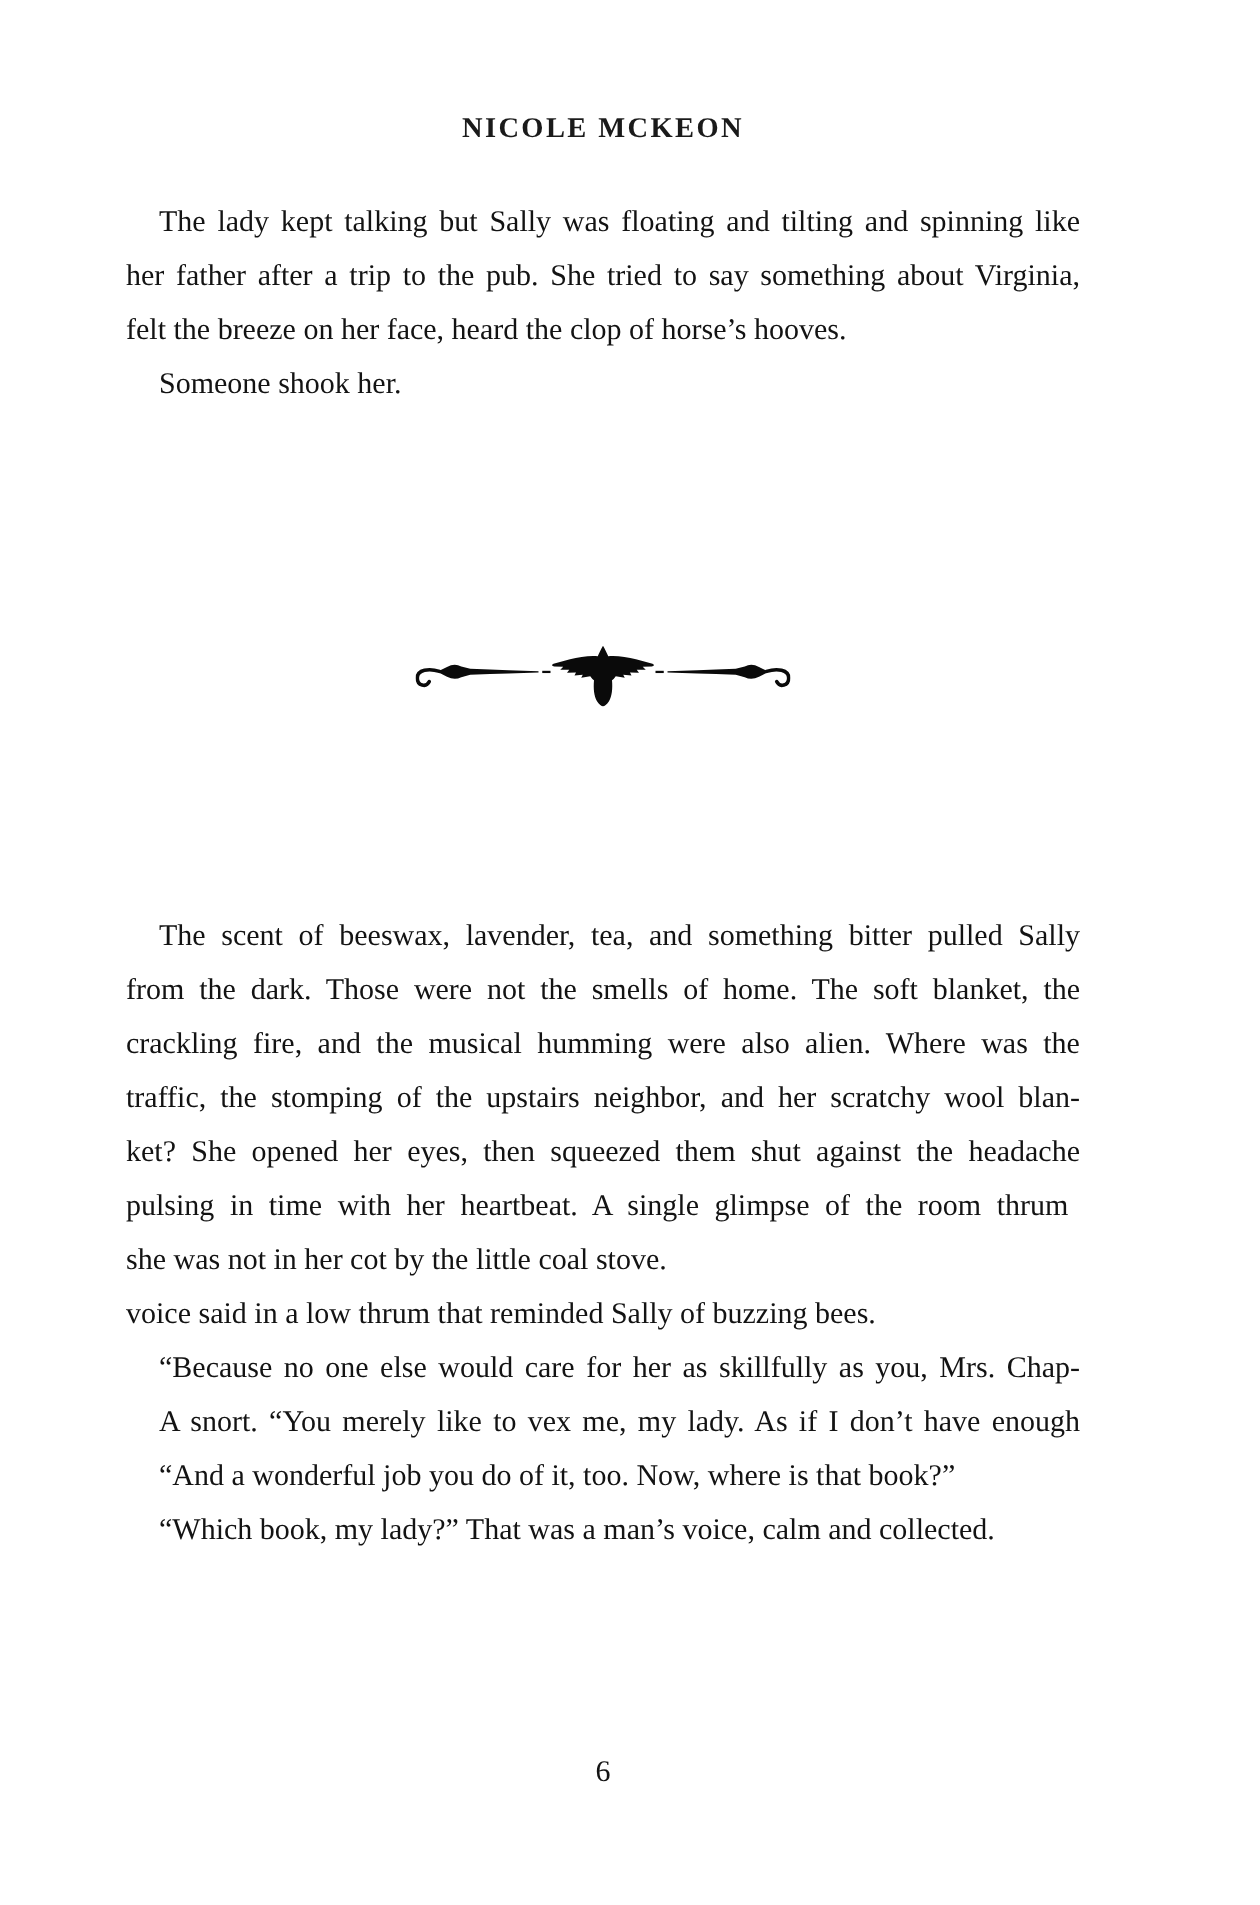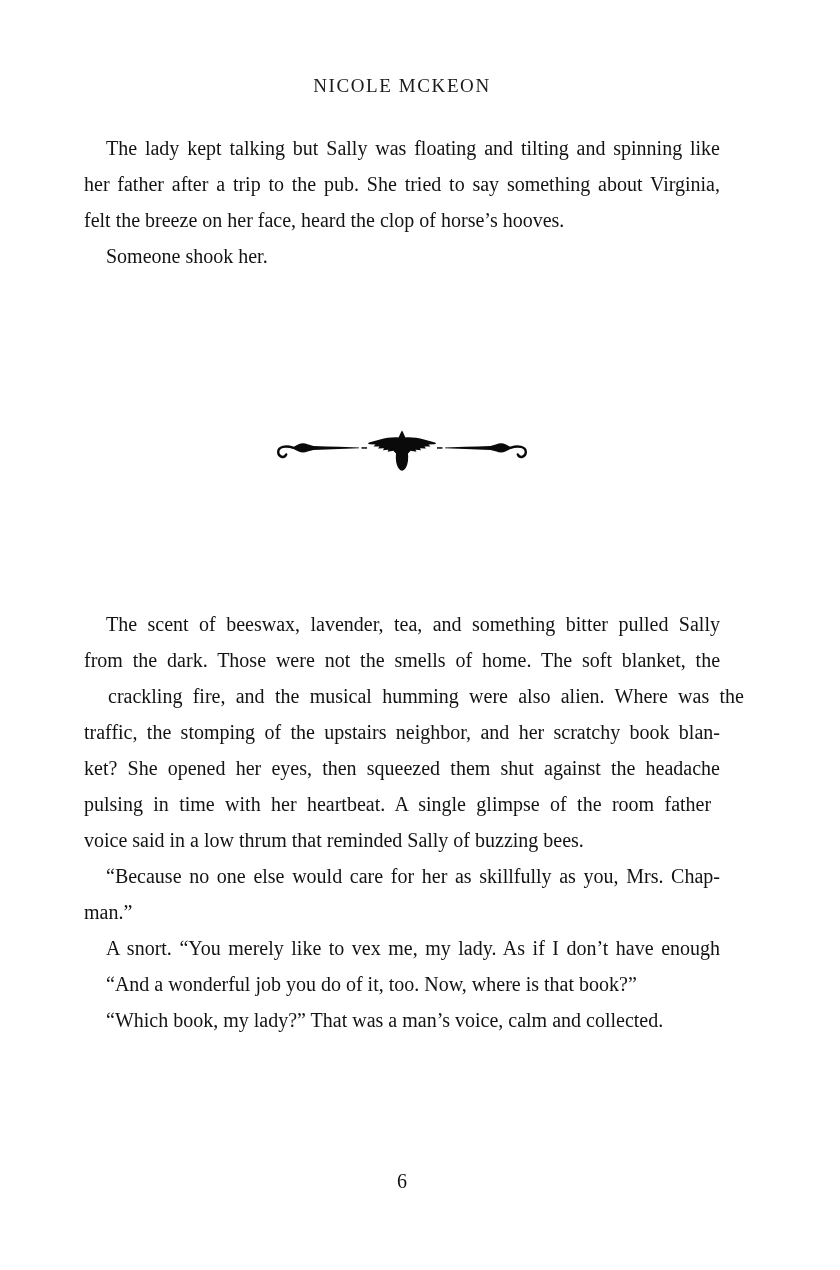--- a/index.html
+++ b/index.html
@@ -19,20 +19,21 @@
   .running-header {
     position: absolute;
     top: 76px;
     left: 84px;
     width: 636px;
     text-align: center;
     font-size: 19px;
     letter-spacing: 1.6px;
     line-height: 20px;
     color: #1a1a1a;
+    font-weight: bold;
   }
   .block {
     position: absolute;
     left: 84px;
     width: 636px;
     font-size: 20px;
   }
   .block-a { top: 130px; }
   .block-b { top: 606px; }
   .line {
@@ -108,31 +109,31 @@
              L 103 10.5
              C 109 9, 116 8, 121.5 8.5
              C 122.5 6.5, 123.5 4, 125 1.5
              Z"></path>
   </svg>
 
   <div class="block block-b">
       <div class="paragraph">
         <div class="line indent"><span style="word-spacing: 5.44px;">The scent of beeswax, lavender, tea, and something bitter pulled Sally</span></div>
         <div class="line"><span style="word-spacing: 4.89px;">from the dark. Those were not the smells of home. The soft blanket, the</span></div>
-        <div class="line"><span style="word-spacing: 5.29px; margin-left: 24px;">crackling fire, and the musical humming were also alien. Where was the</span></div>
-        <div class="line"><span style="word-spacing: 4.35px;">traffic, the stomping of the upstairs neighbor, and her scratchy book blan-</span></div>
+        <div class="line"><span style="word-spacing: 5.29px;">crackling fire, and the musical humming were also alien. Where was the</span></div>
+        <div class="line"><span style="word-spacing: 4.35px;">traffic, the stomping of the upstairs neighbor, and her scratchy wool blan-</span></div>
         <div class="line"><span style="word-spacing: 5.21px;">ket? She opened her eyes, then squeezed them shut against the headache</span></div>
-        <div class="line"><span style="word-spacing: 5.37px;">pulsing in time with her heartbeat. A single glimpse of the room father</span></div>
+        <div class="line"><span style="word-spacing: 5.37px;">pulsing in time with her heartbeat. A single glimpse of the room thrum</span></div>
+        <div class="line"><span>she was not in her cot by the little coal stove.</span></div>
       </div>
       <div class="paragraph">
         <div class="line"><span>voice said in a low thrum that reminded Sally of buzzing bees.</span></div>
       </div>
       <div class="paragraph">
         <div class="line indent"><span style="word-spacing: 2.67px;">“Because no one else would care for her as skillfully as you, Mrs. Chap-</span></div>
-        <div class="line"><span>man.”</span></div>
       </div>
       <div class="paragraph">
         <div class="line indent"><span style="word-spacing: 2.52px;">A snort. “You merely like to vex me, my lady. As if I don’t have enough</span></div>
       </div>
       <div class="paragraph">
         <div class="line indent"><span>“And a wonderful job you do of it, too. Now, where is that book?”</span></div>
       </div>
       <div class="paragraph">
         <div class="line indent"><span>“Which book, my lady?” That was a man’s voice, calm and collected.</span></div>
       </div>

